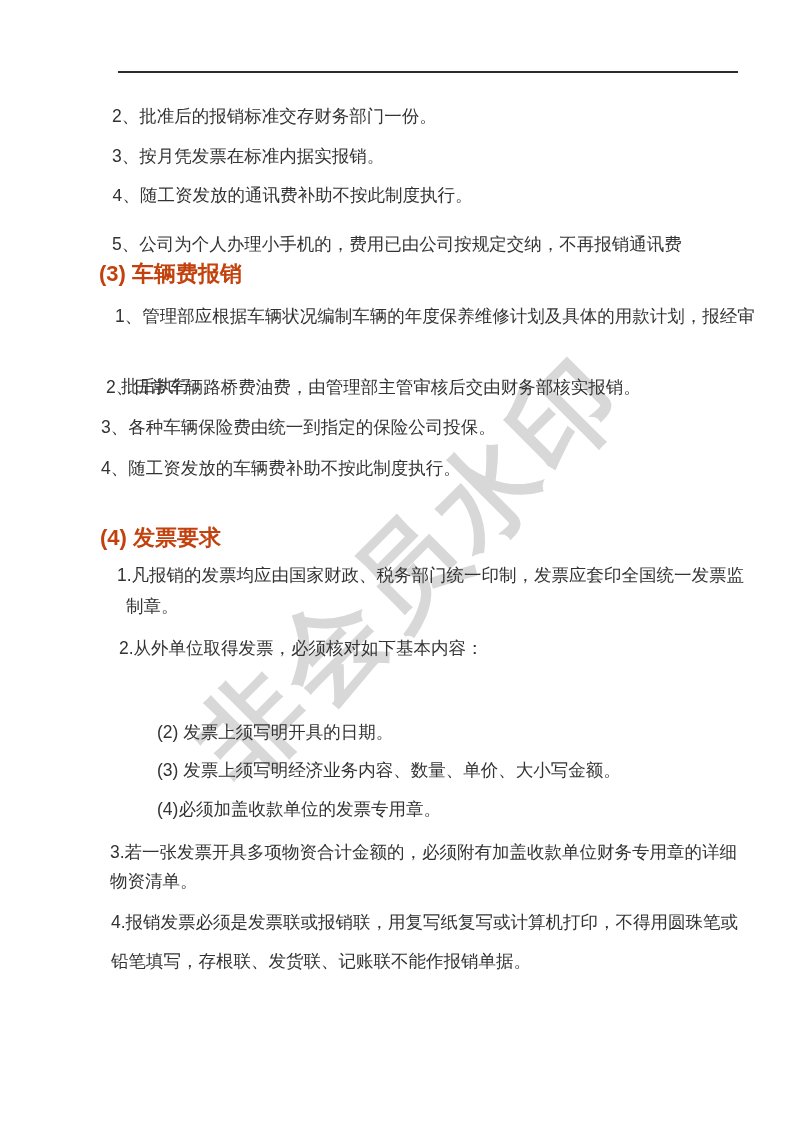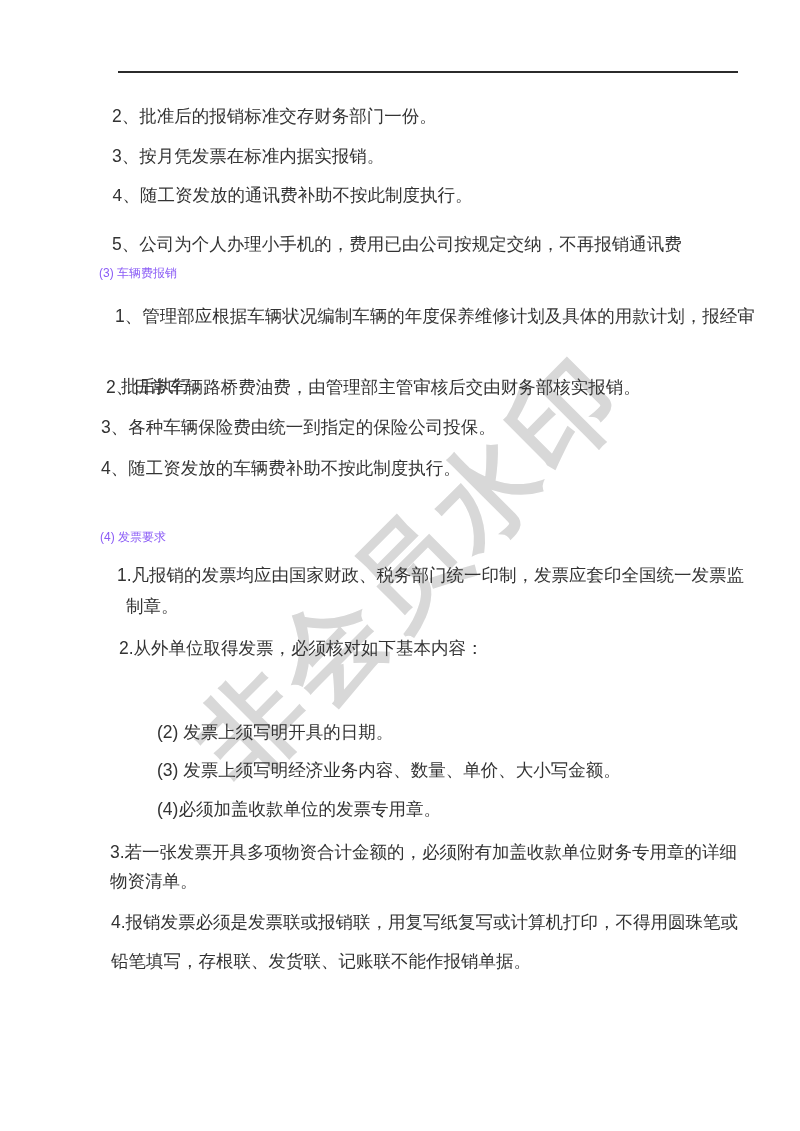--- a/index.html
+++ b/index.html
@@ -31,23 +31,23 @@
   }
   .ln {
     position:absolute;
     font-size:17.5px;
     line-height:21px;
     color:#333333;
     white-space:nowrap;
     z-index:1;
   }
   .hd {
-    font-weight:normal;
-    color:#8b5cf6;
-    font-size:12px;
+    font-weight:bold;
+    color:#c2410c;
+    font-size:22px;
   }
 </style>
 </head>
 <body>
 
 <div class="page">
 
   <div class="watermark">非会员水印</div>
 
   <div class="rule"></div>

